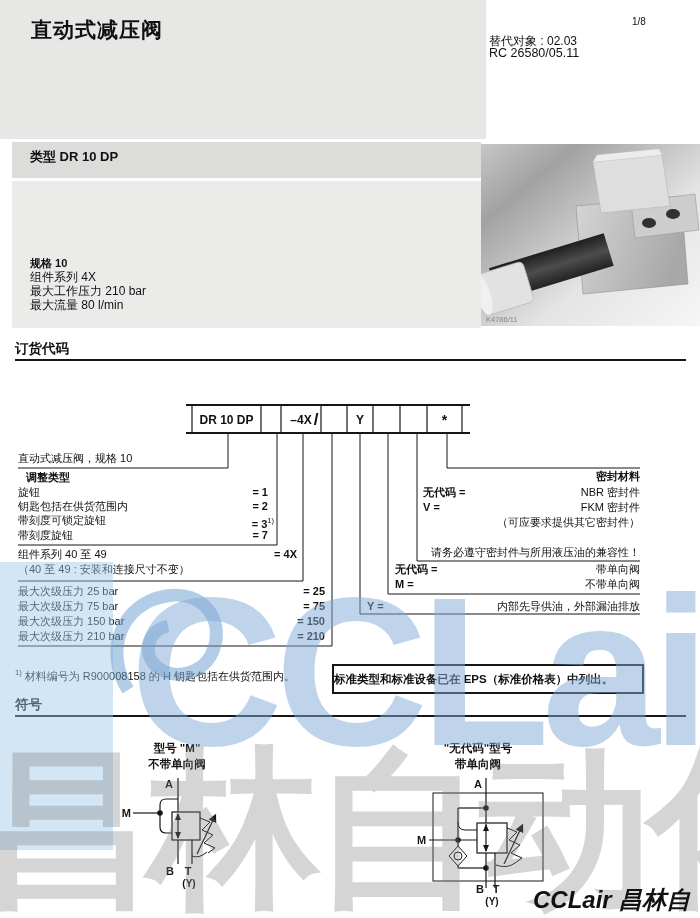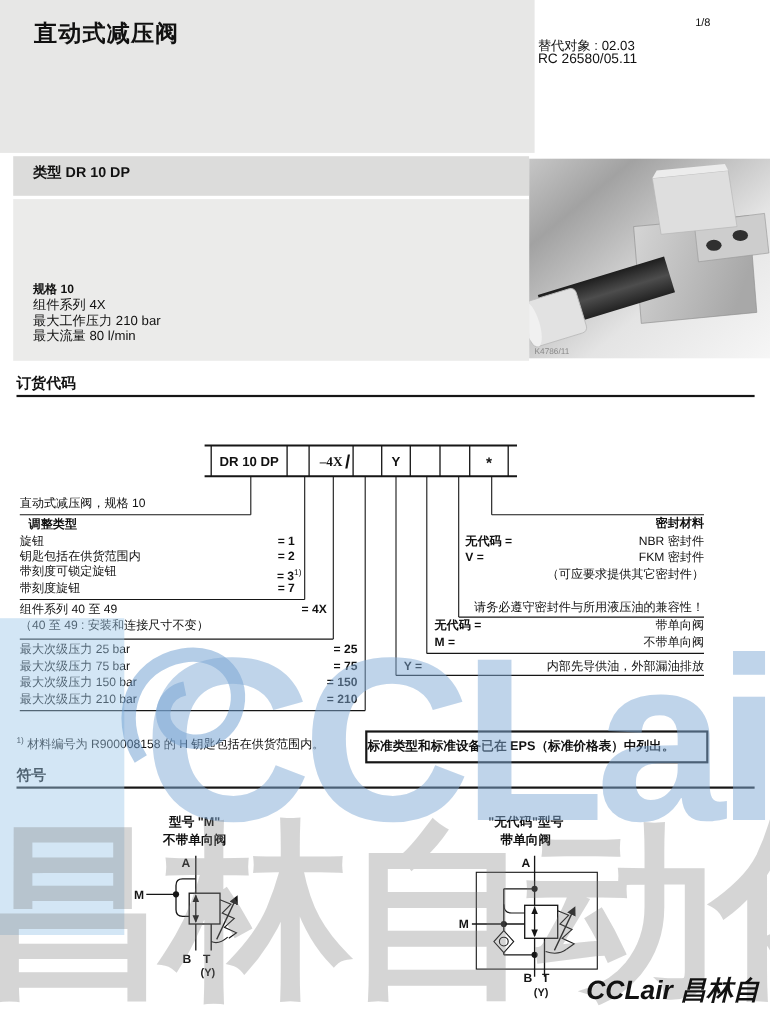--- a/index.html
+++ b/index.html
@@ -108,21 +108,21 @@
       <line x1="388" y1="33" x2="388" y2="194"></line>
         <line x1="388" y1="194" x2="640" y2="194"></line>
       <line x1="417" y1="33" x2="417" y2="161"></line>
         <line x1="417" y1="161" x2="640" y2="161"></line>
       <line x1="447" y1="33" x2="447" y2="68"></line>
         <line x1="447" y1="68" x2="640" y2="68"></line>
     </g>
   </svg>
 
   <div class="boxcell" style="left:192px;width:69px;">DR 10 DP</div>
-  <div class="boxcell" style="left:281px;width:40px;font-family:Liberation Serif, serif;">–4X</div>
+  <div class="boxcell" style="left:281px;width:40px;">–4X</div>
   <div class="boxcell" style="left:308px;width:16px;font-size:17px;">/</div>
   <div class="boxcell" style="left:347px;width:26px;">Y</div>
   <div class="boxcell" style="left:427px;width:35px;font-size:14px;">*</div>
 
   <div class="t" style="left:18px;top:452px;">直动式减压阀，规格 10</div>
   <div class="t b" style="left:26px;top:471px;font-family:Liberation Serif, serif;">调整类型</div>
 
   <div class="t" style="left:18px;top:486px;">旋钮</div>
   <div class="t code ra" style="left:210px;top:486px;width:58px;">= 1</div>
   <div class="t" style="left:18px;top:500px;">钥匙包括在供货范围内</div>

